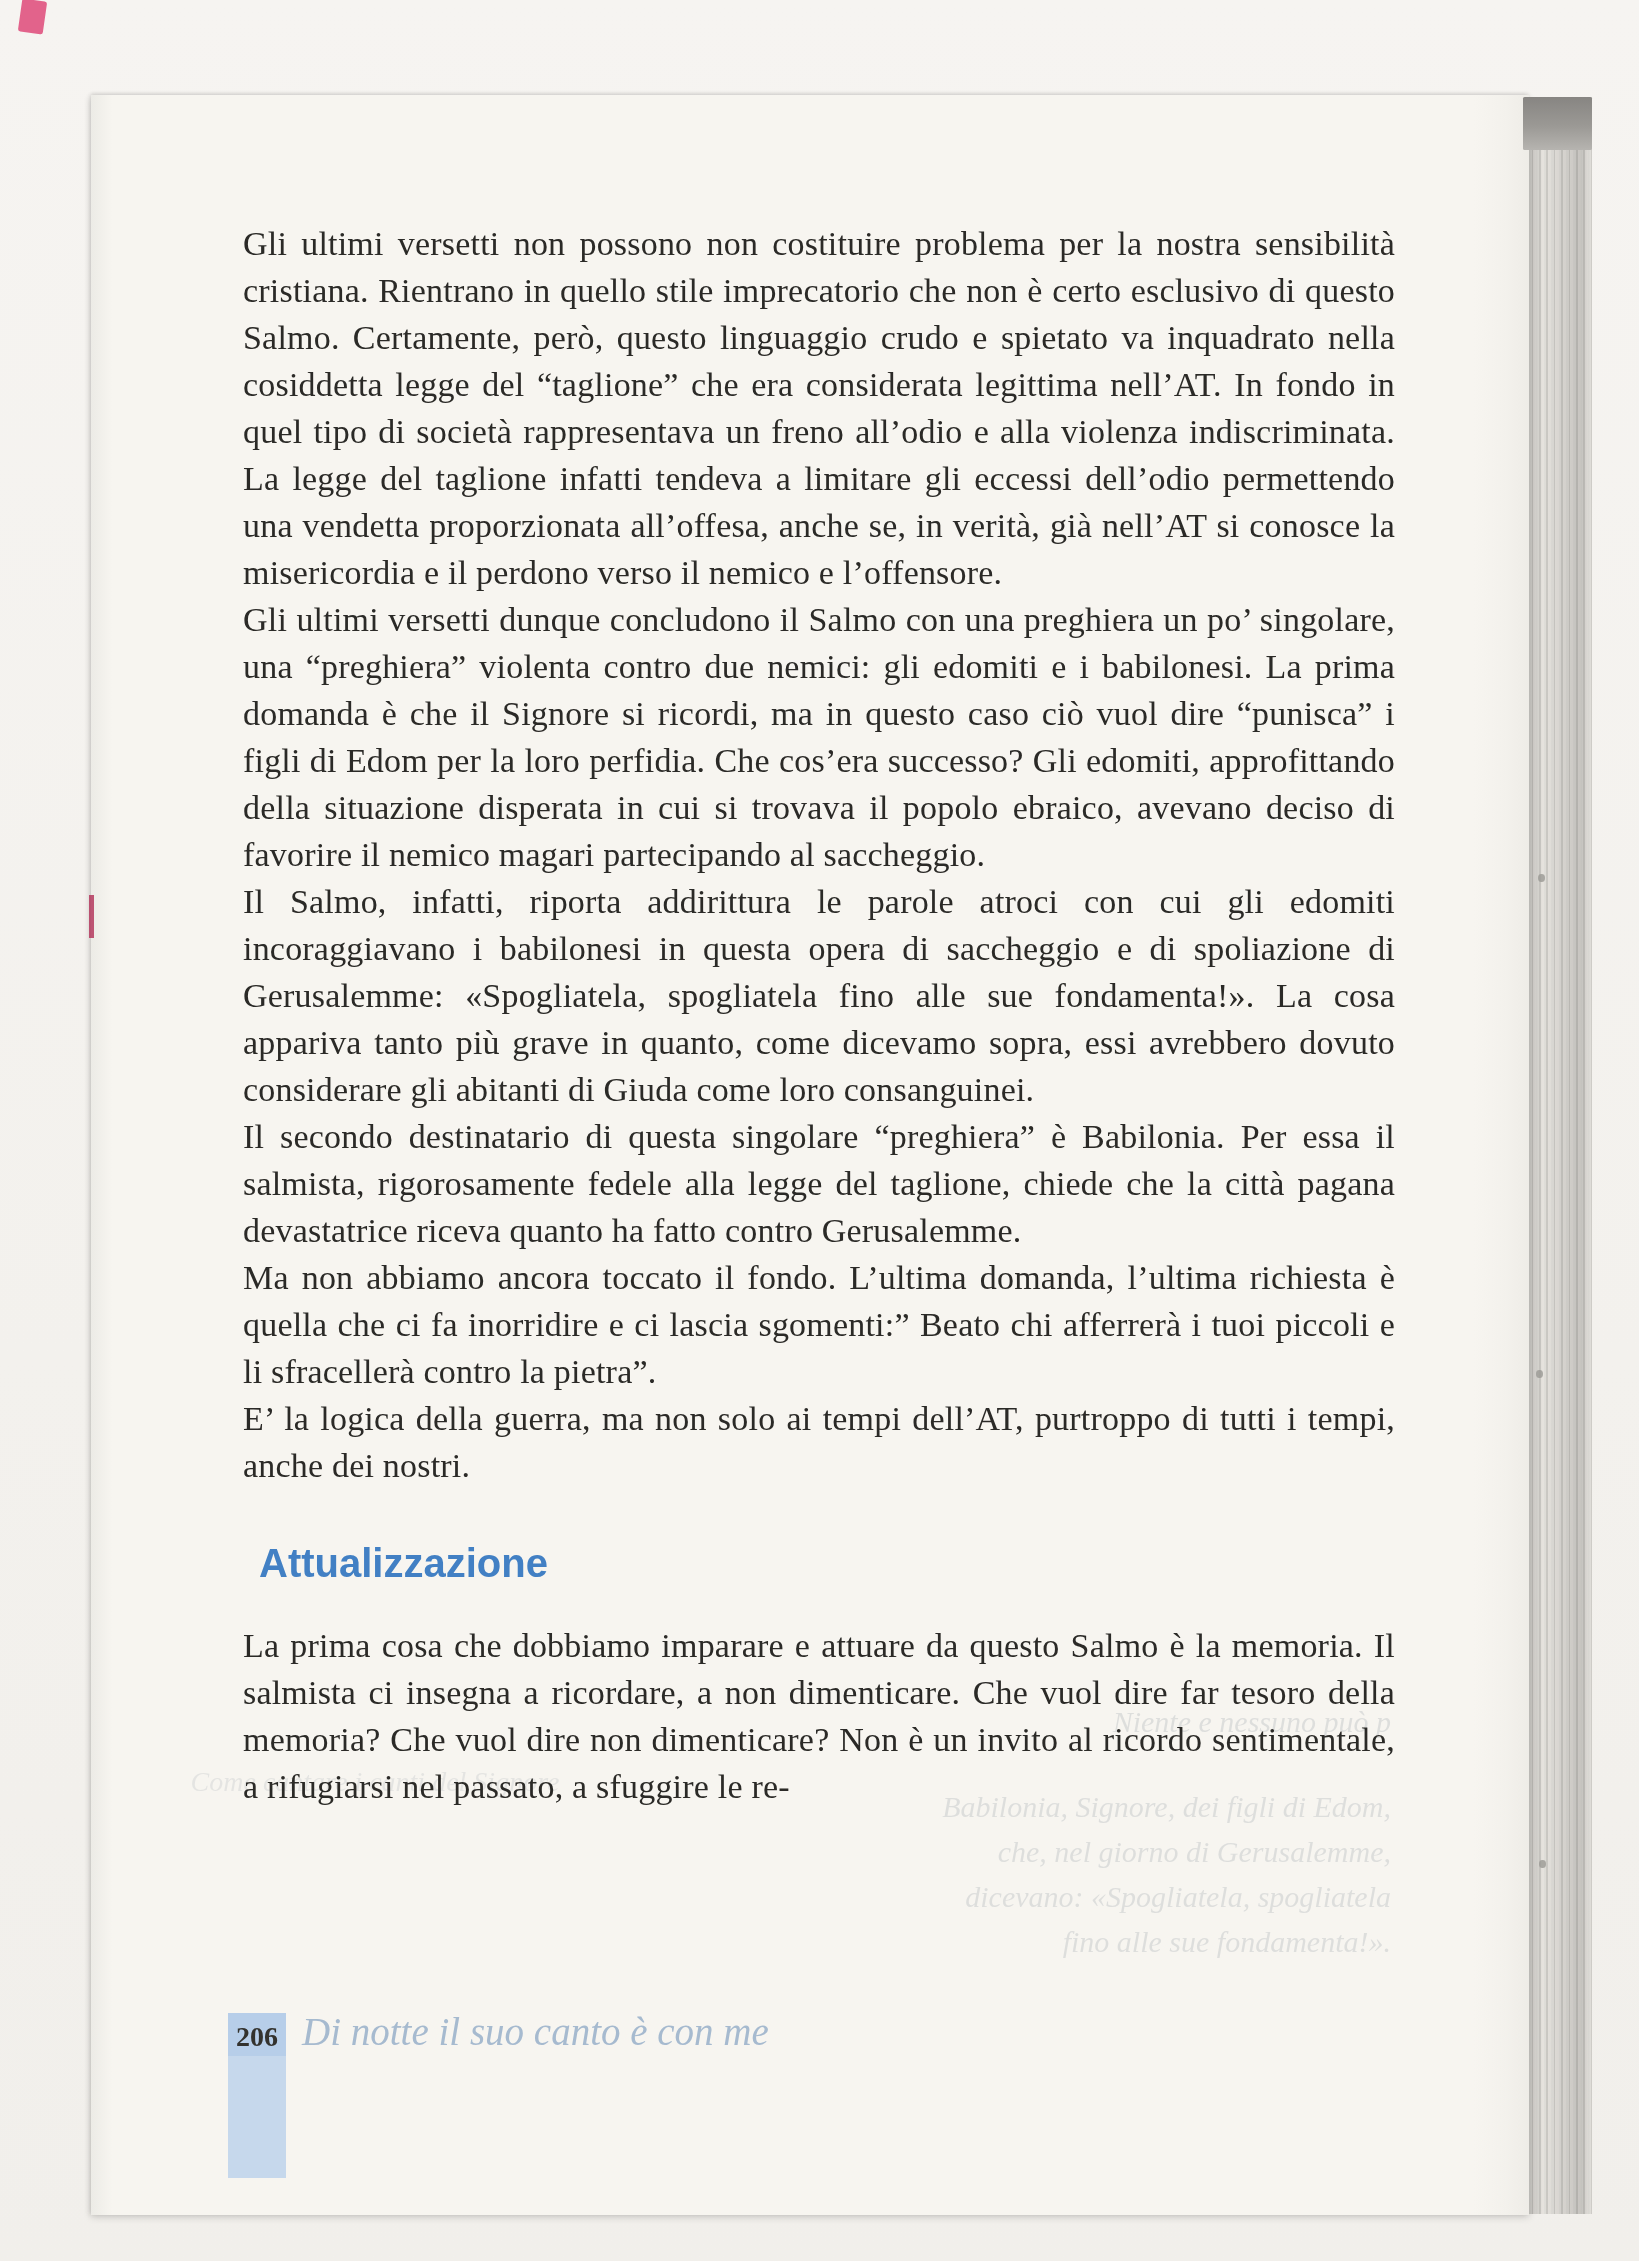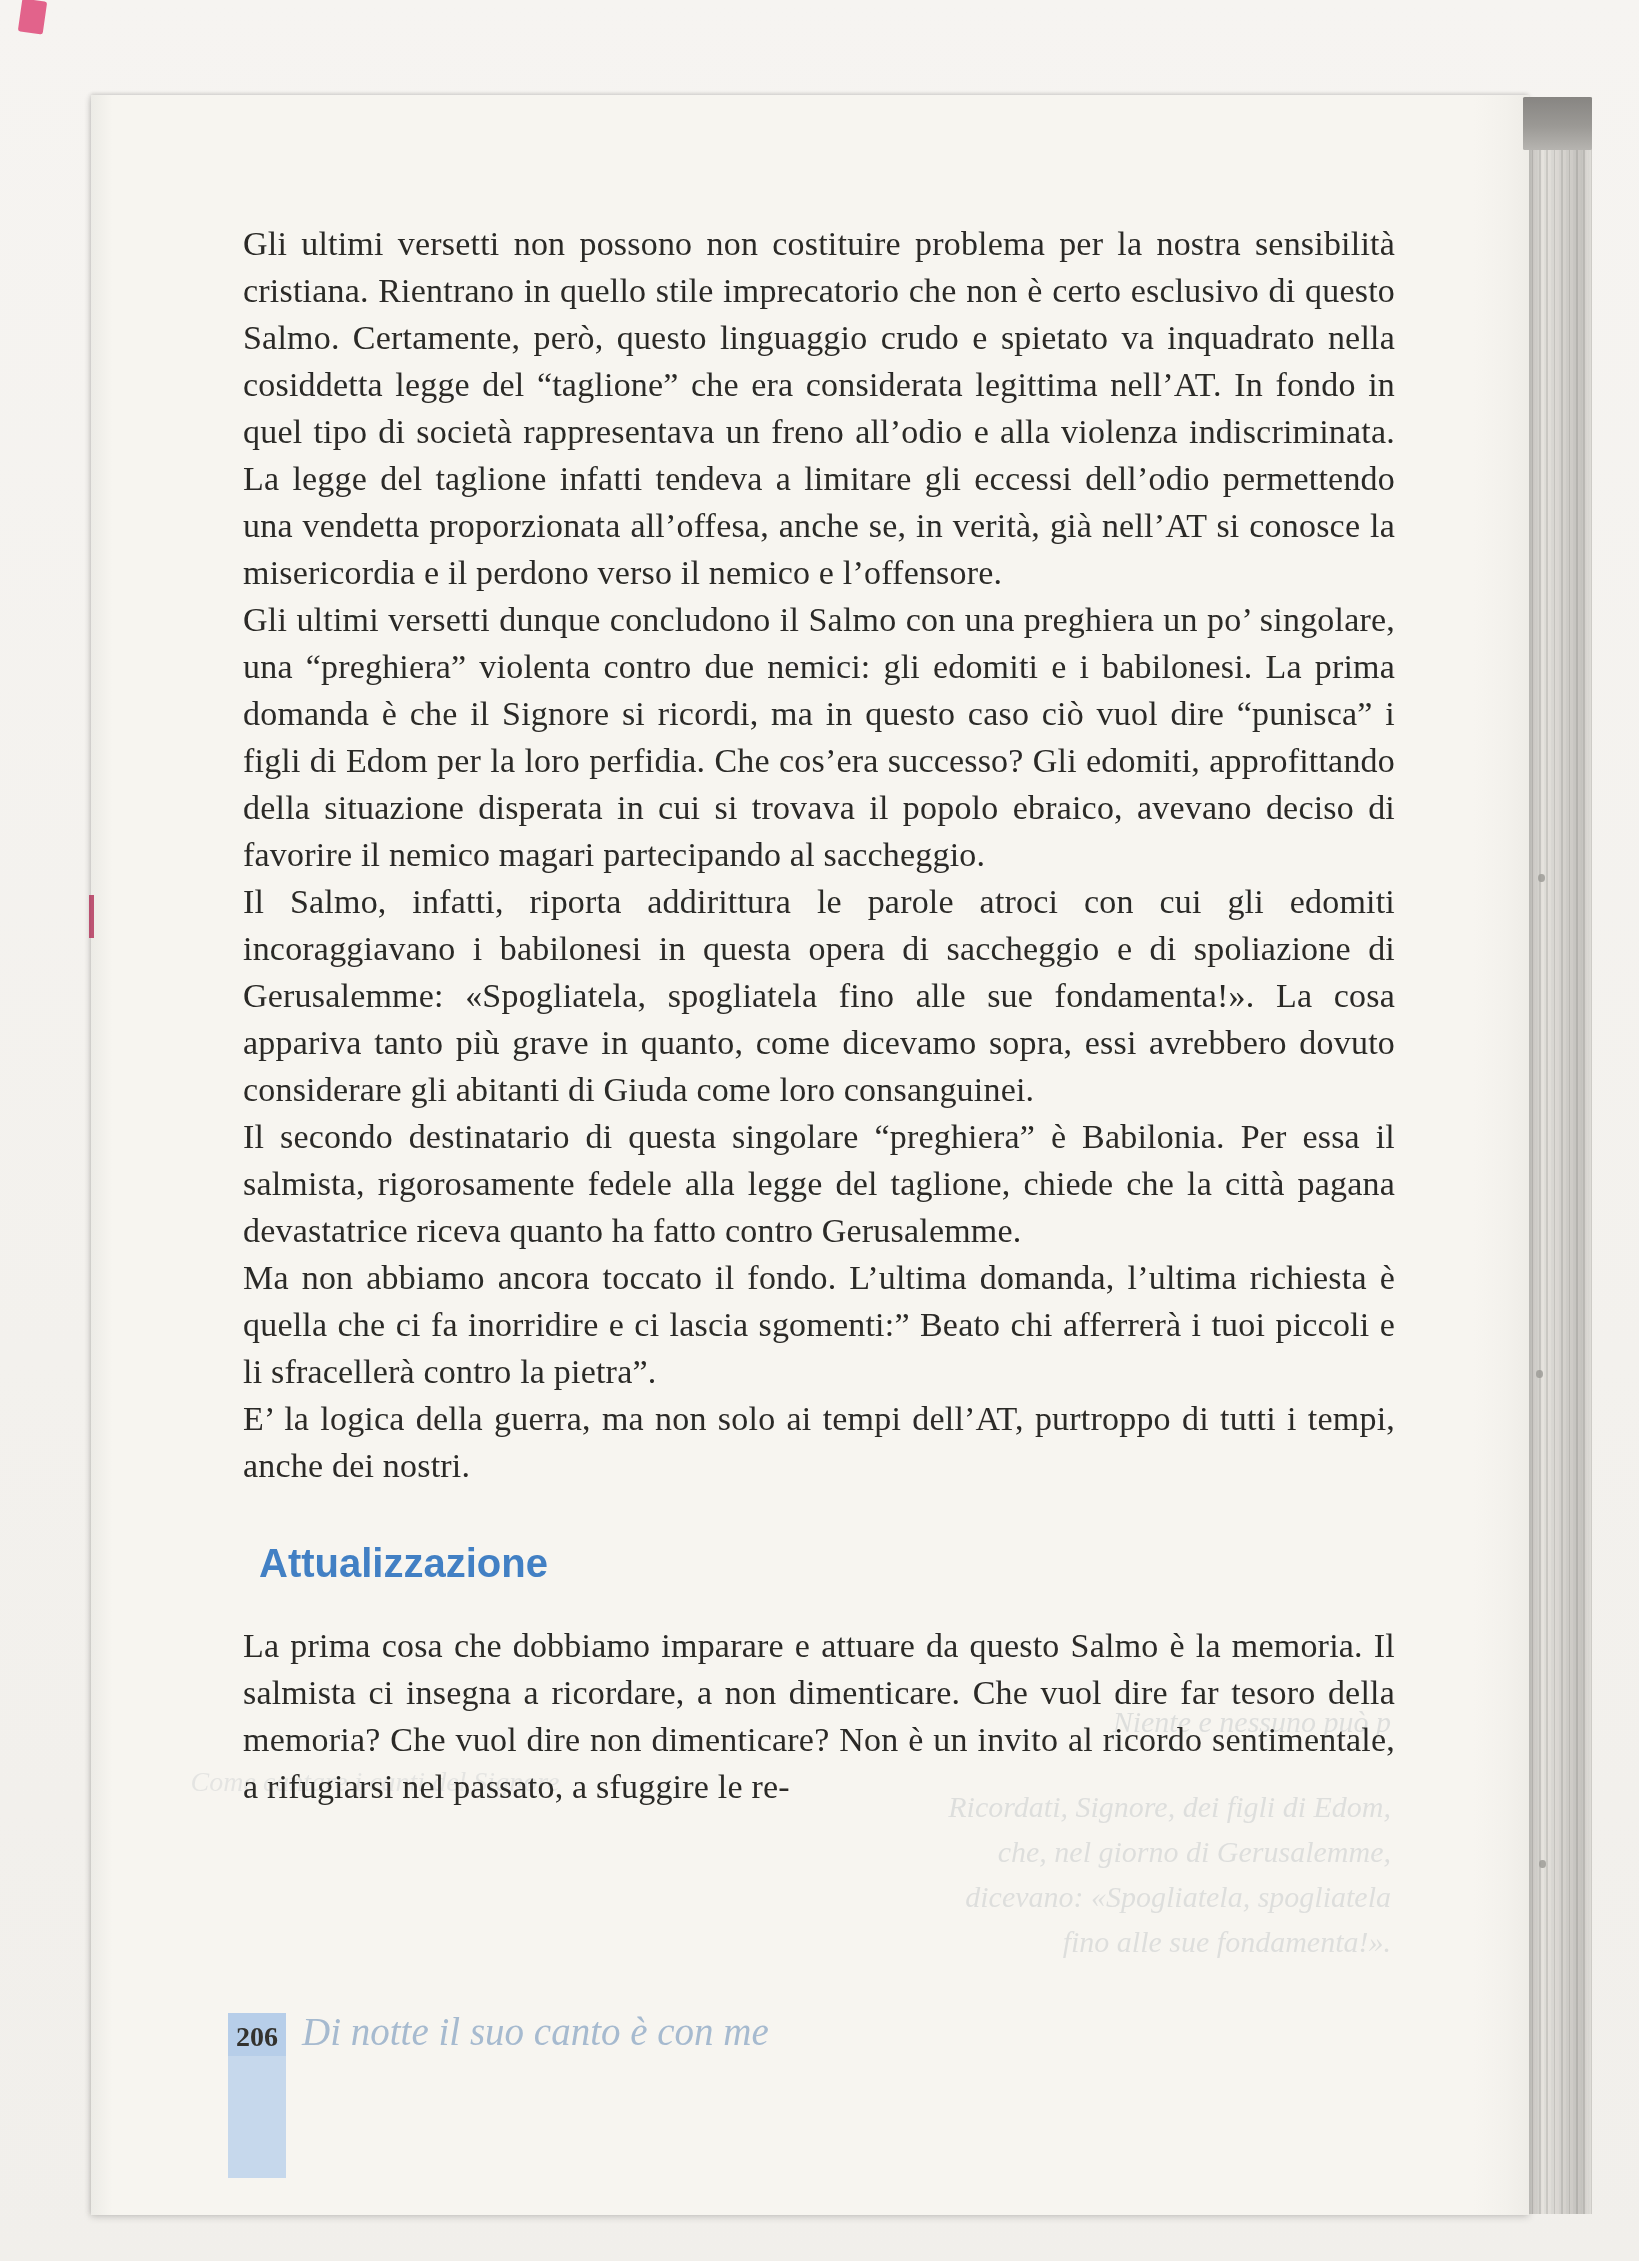--- a/index.html
+++ b/index.html
@@ -171,21 +171,21 @@
 
   <div class="mark-top"></div>
 
   <div class="page">
 
     <div class="ghost ghost-left">
       <span>Come cantare i canti del Signore</span>
     </div>
     <div class="ghost ghost-right">
       <div class="gline-first">Niente e nessuno può p</div>
-      <div>Ricordati, Signore, dei figli di Edom,</div>
+      <div>Babilonia, Signore, dei figli di Edom,</div>
       <div>che, nel giorno di Gerusalemme,</div>
       <div>dicevano: «Spogliatela, spogliatela</div>
       <div>fino alle sue fondamenta!».</div>
     </div>
 
     <div class="textblock">
       <p class="body">Gli ultimi versetti non possono non costituire problema per la nostra sensibilità cristiana. Rientrano in quello stile imprecatorio che non è certo esclusivo di questo Salmo. Certamente, però, questo linguaggio crudo e spietato va inquadrato nella cosiddetta legge del “taglione” che era considerata legittima nell’AT. In fondo in quel tipo di società rappresentava un freno all’odio e alla violenza indiscriminata. La legge del taglione infatti tendeva a limitare gli eccessi dell’odio permettendo una vendetta proporzionata all’offesa, anche se, in verità, già nell’AT si conosce la misericordia e il perdono verso il nemico e l’offensore.</p>
       <p class="body">Gli ultimi versetti dunque concludono il Salmo con una preghiera un po’ singolare, una “preghiera” violenta contro due nemici: gli edomiti e i babilonesi. La prima domanda è che il Signore si ricordi, ma in questo caso ciò vuol dire “punisca” i figli di Edom per la loro perfidia. Che cos’era successo? Gli edomiti, approfittando della situazione disperata in cui si trovava il popolo ebraico, avevano deciso di favorire il nemico magari partecipando al saccheggio.</p>
       <p class="body">Il Salmo, infatti, riporta addirittura le parole atroci con cui gli edomiti incoraggiavano i babilonesi in questa opera di saccheggio e di spoliazione di Gerusalemme: «Spogliatela, spogliatela fino alle sue fondamenta!». La cosa appariva tanto più grave in quanto, come dicevamo sopra, essi avrebbero dovuto considerare gli abitanti di Giuda come loro consanguinei.</p>
       <p class="body">Il secondo destinatario di questa singolare “preghiera” è Babilonia. Per essa il salmista, rigorosamente fedele alla legge del taglione, chiede che la città pagana devastatrice riceva quanto ha fatto contro Gerusalemme.</p>

